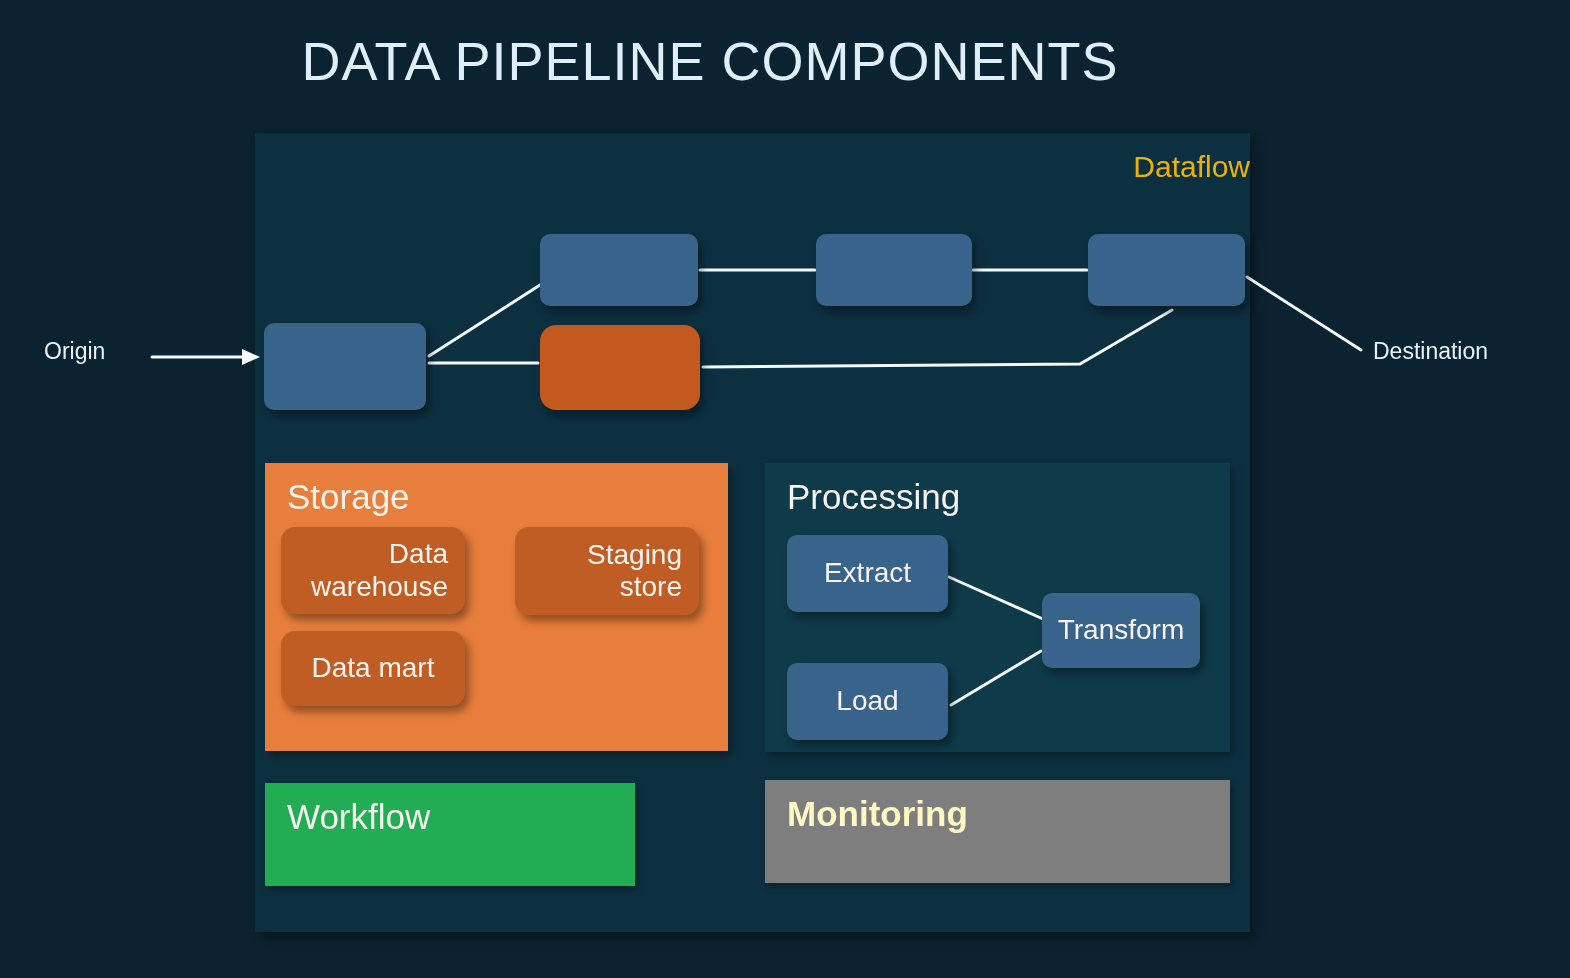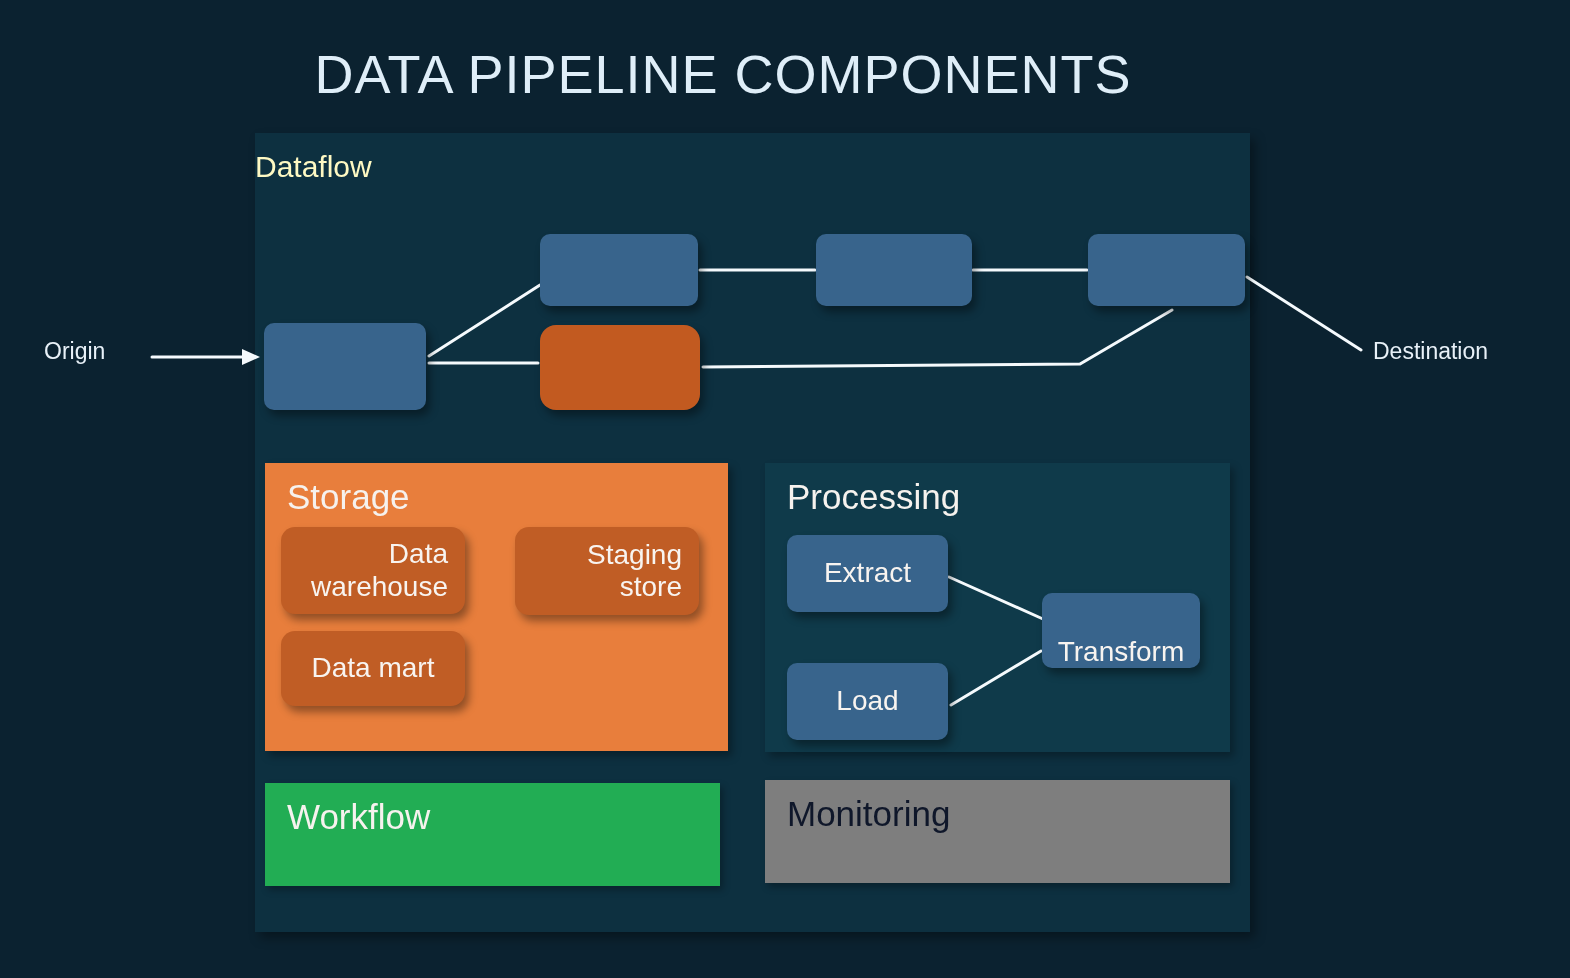--- a/index.html
+++ b/index.html
@@ -7,70 +7,70 @@
     position: relative;
     width: 1570px;
     height: 978px;
     background: #0b2230;
     font-family: "Liberation Sans", sans-serif;
     overflow: hidden;
   }
   .page-title {
     position: absolute;
     left: 215px; top: 30px; width: 990px;
-    margin: 13px;
+    margin: 0;
     text-align: center;
     font-size: 54px;
     font-weight: 500;
     letter-spacing: 1px;
     color: #dfeef8;
   }
   .big-panel {
     position: absolute;
     left: 255px; top: 133px;
     width: 995px; height: 799px;
     background: #0d3040;
     box-shadow: 5px 6px 10px rgba(0,0,0,0.35);
     z-index: 0;
   }
   .dataflow-label {
     position: absolute;
     left: 0; top: 17px; width: 100%;
-    text-align: left;
+    text-align: right;
     font-size: 30px;
-    color: #fef9c3;
+    color: #eab308;
   }
   .sub-panel { position: absolute; z-index: 1; }
   .sub-label {
     position: absolute;
     left: 22px; top: 14px;
     font-size: 35px;
     color: #f6f2ee;
   }
   .storage-panel {
     left: 265px; top: 463px; width: 463px; height: 288px;
     background: #e87e3c;
     box-shadow: 4px 5px 8px rgba(0,0,0,0.35);
   }
   .processing-panel {
     left: 765px; top: 463px; width: 465px; height: 289px;
     background: #0f3a4a;
     box-shadow: 4px 5px 8px rgba(0,0,0,0.30);
   }
   .workflow-panel {
-    left: 265px; top: 783px; width: 455px; height: 103px;
+    left: 265px; top: 783px; width: 370px; height: 103px;
     background: #22ad54;
     box-shadow: 3px 4px 7px rgba(0,0,0,0.30);
   }
   .monitoring-panel {
     left: 765px; top: 780px; width: 465px; height: 103px;
     background: #7e7e7e;
     box-shadow: 3px 4px 7px rgba(0,0,0,0.30);
   }
-  .monitoring-panel .sub-label { color: #0f172a; }
+  .monitoring-panel .sub-label { color: #fef9c3; font-weight: bold; }
   .node {
     position: absolute;
     z-index: 3;
     display: flex;
     align-items: center;
     justify-content: center;
     text-align: center;
     color: #f8f4f0;
     font-size: 28px;
     line-height: 1.15;
@@ -85,21 +85,21 @@
   .n-stage  { left: 540px; top: 325px; width: 160px; height: 85px; }
   .n-top1   { left: 540px; top: 234px; width: 158px; height: 72px; }
   .n-top2   { left: 816px; top: 234px; width: 156px; height: 72px; }
   .n-top3   { left: 1088px; top: 234px; width: 157px; height: 72px; }
   
   .n-warehouse { left: 281px; top: 527px; width: 184px; height: 87px; }
   .n-stagingstore { left: 515px; top: 527px; width: 184px; height: 88px; }
   .n-datamart { left: 281px; top: 631px; width: 184px; height: 75px; }
   
   .n-extract   { left: 787px; top: 535px; width: 161px; height: 77px; border-radius: 12px; }
-  .n-transform { left: 1042px; top: 593px; width: 158px; height: 75px; border-radius: 12px; align-items: flex-end; }
+  .n-transform { left: 1042px; top: 593px; width: 158px; height: 75px; border-radius: 12px; }
   .n-load      { left: 787px; top: 663px; width: 161px; height: 77px; border-radius: 12px; }
   .side-label {
     position: absolute;
     font-size: 23px;
     color: #e8f1f8;
     z-index: 3;
   }
   .origin-label { left: 44px; top: 338px; }
   .destination-label { left: 1373px; top: 338px; }
   .wires {

